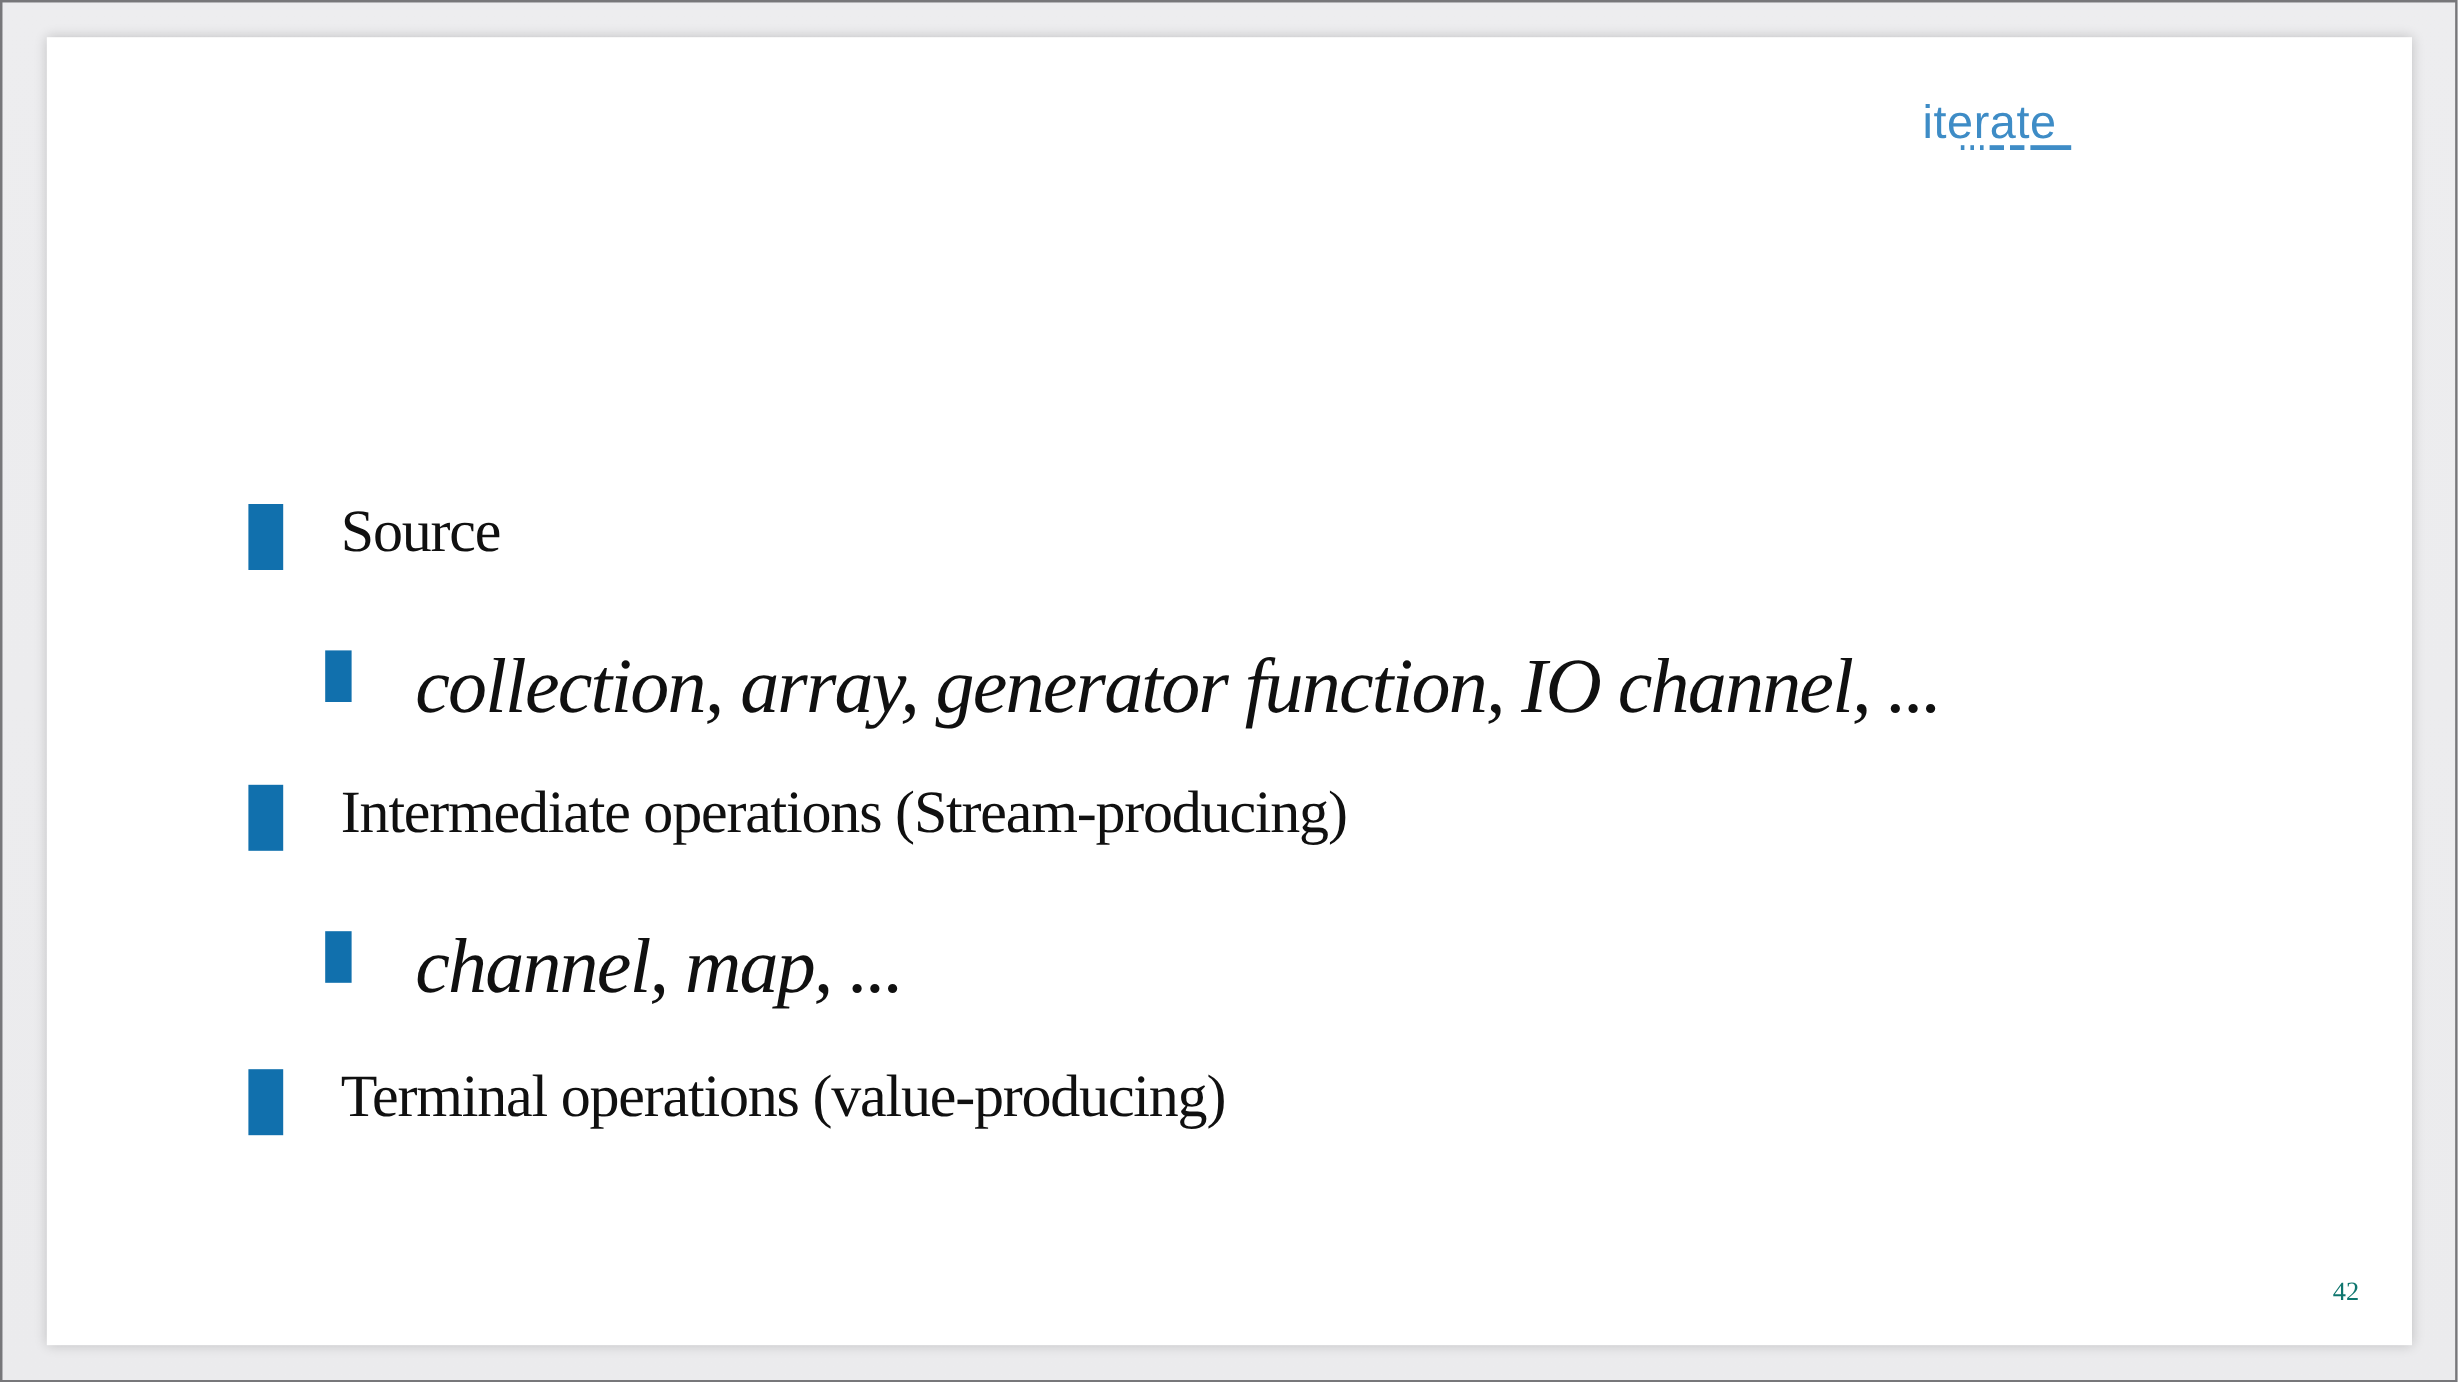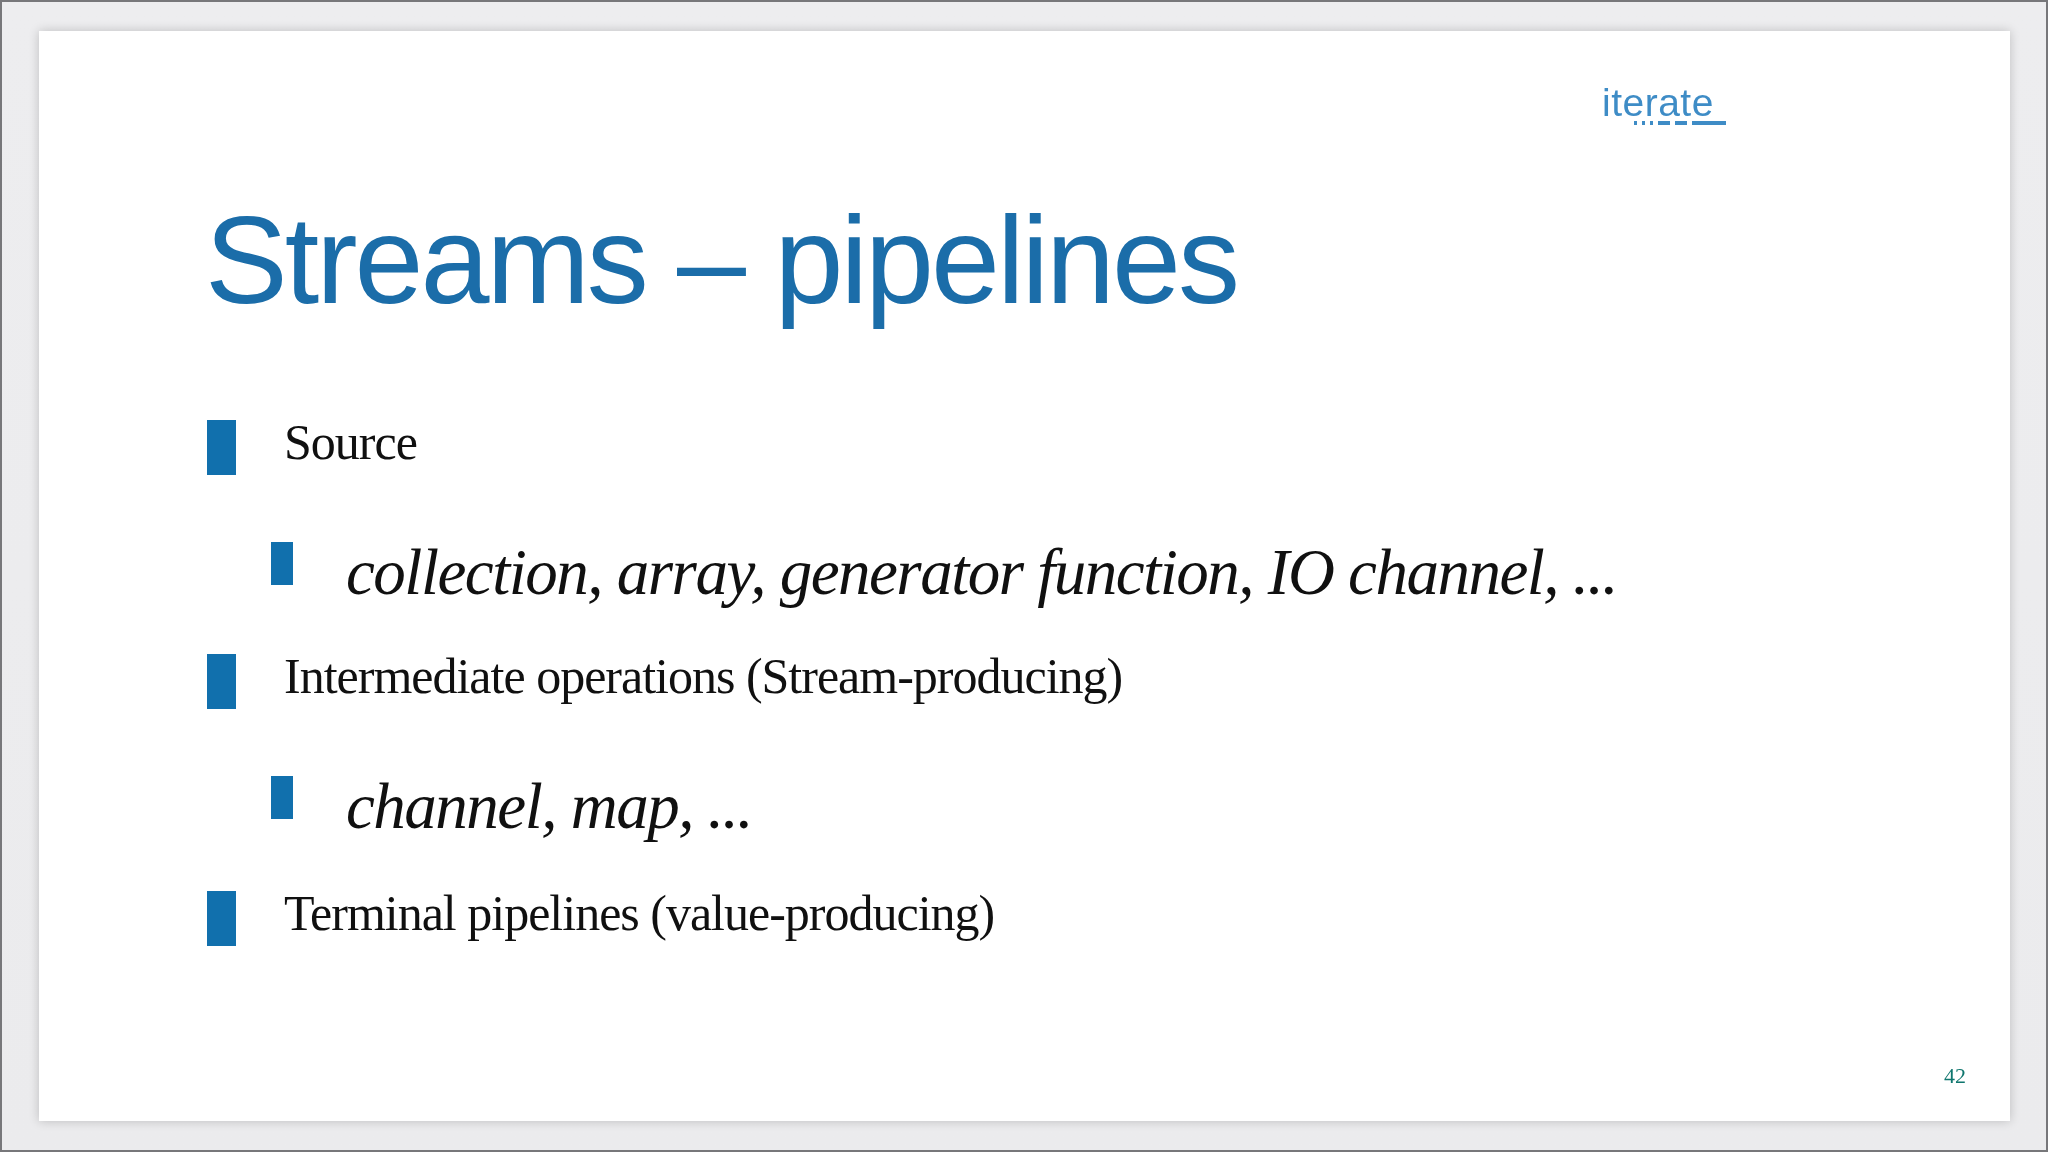--- a/index.html
+++ b/index.html
@@ -108,21 +108,20 @@
       <div class="logo-dashes">
         <span class="d1"></span>
         <span class="d2"></span>
         <span class="d3"></span>
         <span class="d4"></span>
         <span class="d5"></span>
         <span class="d6"></span>
       </div>
     </div>
 
-    <div class="title">Streams – pipelines</div>
 
     <div class="row l1 row1">
       <span class="bullet"></span>
       <span class="txt">Source</span>
     </div>
 
     <div class="row l2 row2">
       <span class="bullet"></span>
       <span class="txt">collection, array, generator function, IO channel, ...</span>
     </div>
@@ -132,19 +131,19 @@
       <span class="txt">Intermediate operations (Stream-producing)</span>
     </div>
 
     <div class="row l2 row4">
       <span class="bullet"></span>
       <span class="txt">channel, map, ...</span>
     </div>
 
     <div class="row l1 row5">
       <span class="bullet"></span>
-      <span class="txt">Terminal pipelines (value-producing)</span>
+      <span class="txt">Terminal operations (value-producing)</span>
     </div>
 
     <div class="page-number">42</div>
 
   </div>
 </div>
 
 </body></html>

